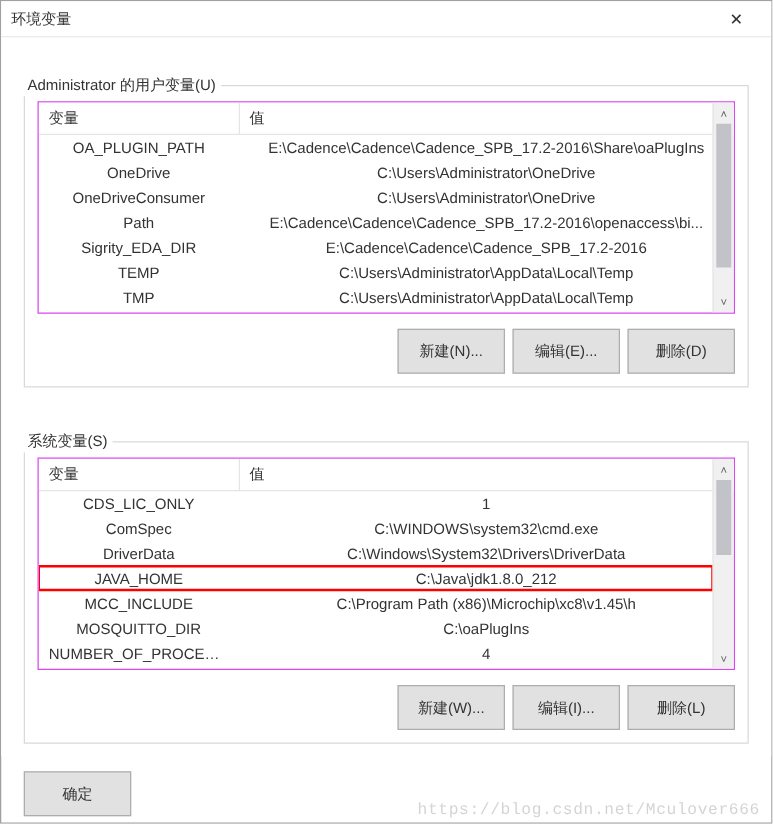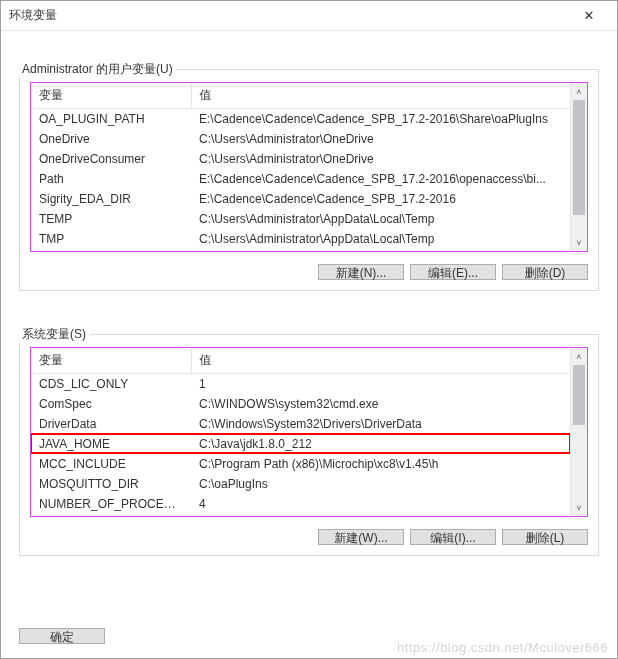--- a/index.html
+++ b/index.html
@@ -88,20 +88,21 @@
       color: #333;
     }
     .table th:last-child { border-right: none; }
     .table td {
       padding: 3px 8px;
       font-size: 12px;
       white-space: nowrap;
       overflow: hidden;
       text-overflow: ellipsis;
       color: #333;
+      text-align: center;
     }
     .col-var { width: 160px; }
     .scrollbar-v {
       position: absolute;
       right: 0;
       top: 0;
       bottom: 0;
       width: 17px;
       background: #f0f0f0;
       border-left: 1px solid #e5e5e5;
@@ -123,21 +124,21 @@
       cursor: pointer;
     }
     .button-row {
       display: flex;
       justify-content: flex-end;
       gap: 6px;
       margin-top: 12px;
     }
     .btn {
       min-width: 86px;
-      height: 16px;
+      height: 36px;
       background: #e1e1e1;
       border: 1px solid #adadad;
       font-size: 12px;
       font-family: inherit;
       cursor: pointer;
       color: #333;
       padding: 0 10px;
     }
     .footer {
       display: flex;
@@ -154,20 +155,21 @@
     }
     .spacer { height: 20px; }
     .watermark {
       position: absolute;
       right: 10px;
       bottom: 4px;
       font-size: 13px;
       color: rgba(160,160,160,0.45);
       letter-spacing: 0.5px;
       pointer-events: none;
+      font-family: Liberation Mono, monospace;
     }
     .table-body-wrap {
       position: relative;
       height: calc(100% - 26px);
       overflow: hidden;
     }
   </style>
 </head>
 <body>
 

